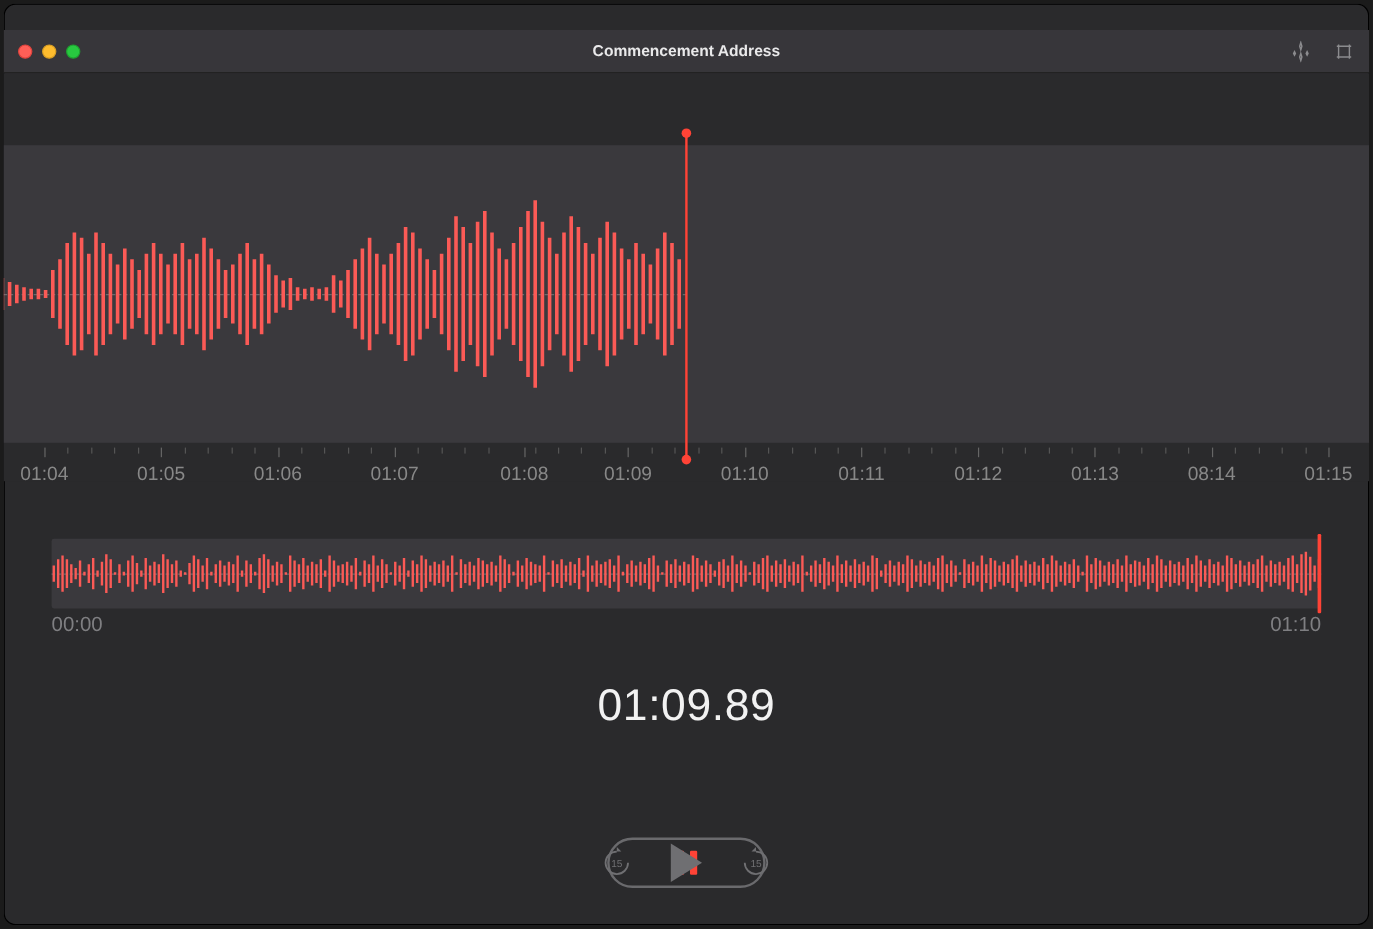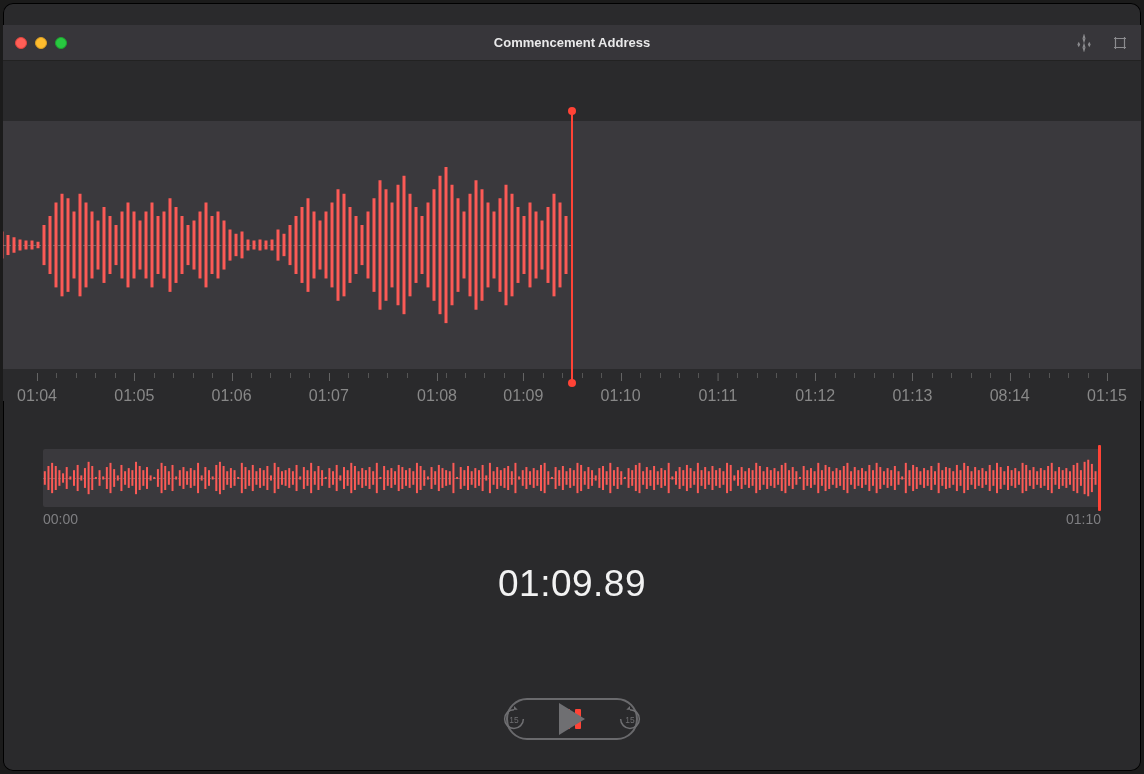--- a/index.html
+++ b/index.html
@@ -135,21 +135,21 @@
     top: -4px; bottom: -4px;
     right: 0;
     width: 3px;
     background: #ff4336;
     border-radius: 1px;
   }
   .overview-labels {
     display: flex;
     justify-content: space-between;
     margin-top: 4px;
-    font-size: 14px;
+    font-size: 17px;
     color: #7f7f82;
   }
 
   
   .timer {
     text-align: center;
     margin-top: 36px;
     font-size: 37px;
     font-weight: 400;
     color: #f2f2f2;

